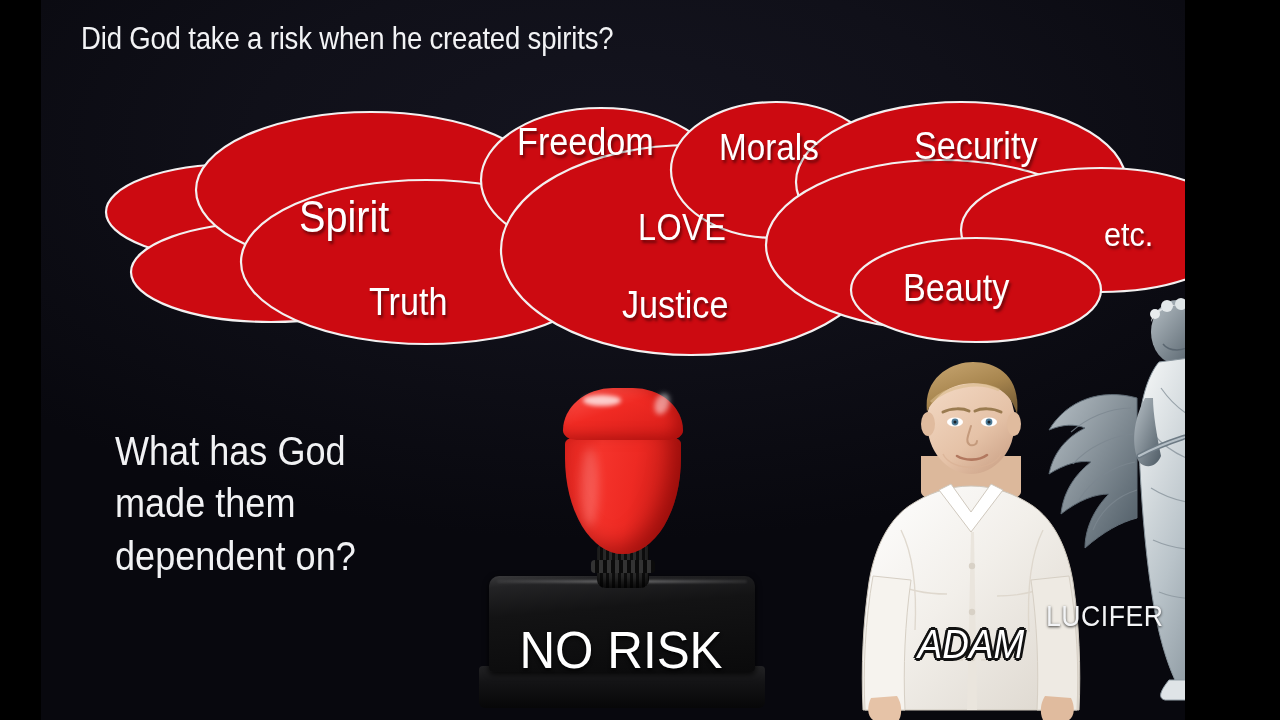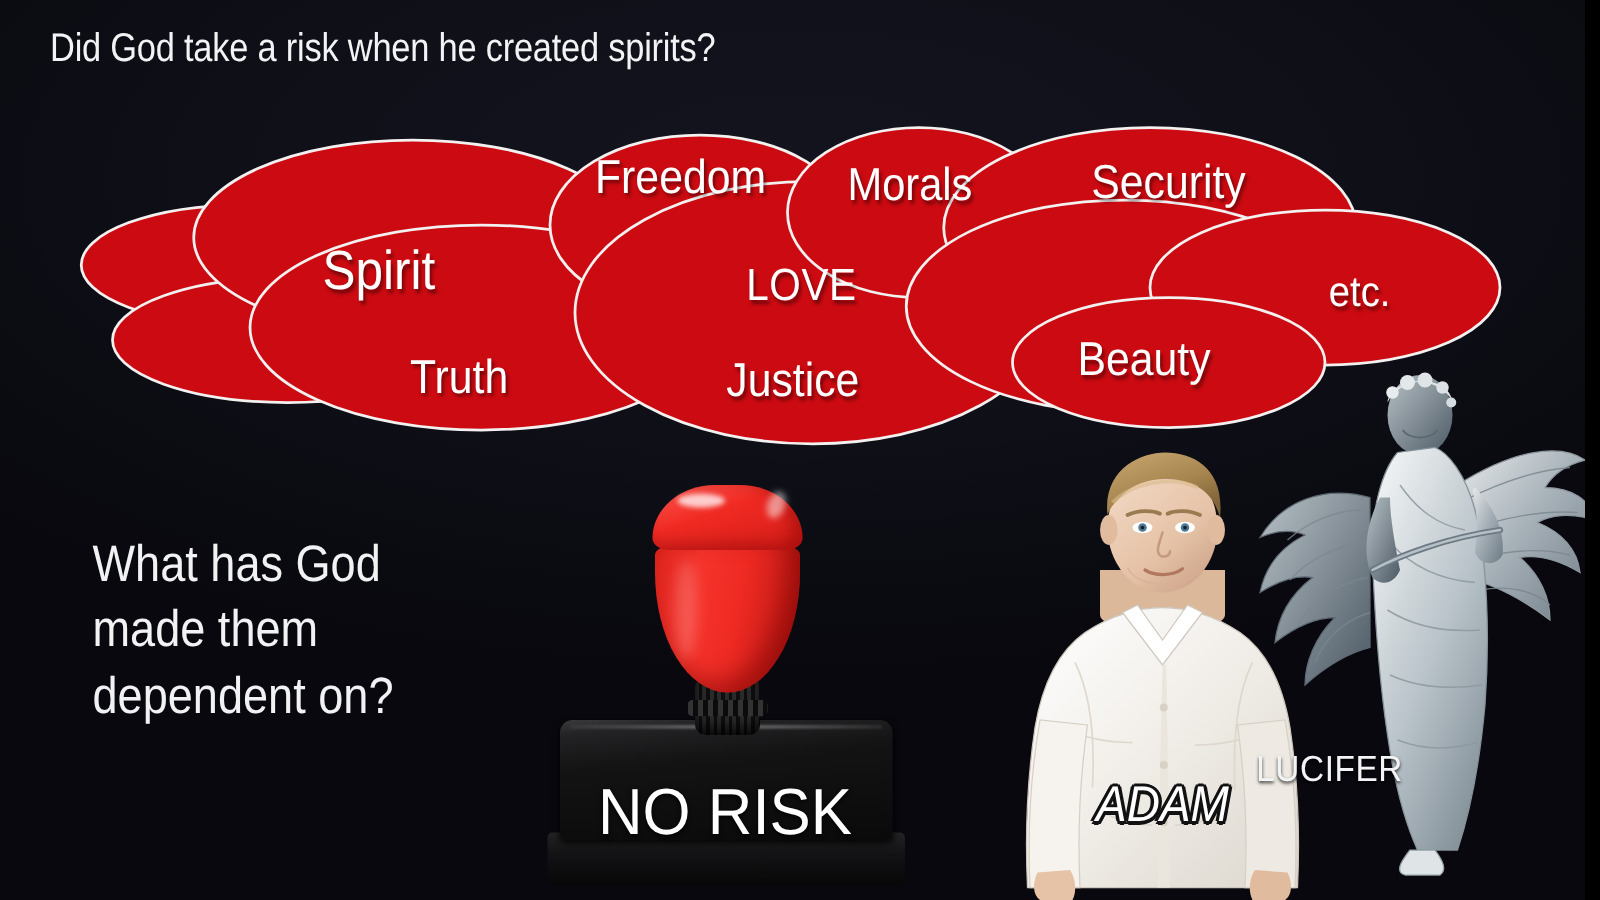--- a/index.html
+++ b/index.html
@@ -5,26 +5,27 @@
   html, body {
     margin: 0;
     padding: 0;
     background: #000;
   }
   body {
     font-family: "Liberation Sans", sans-serif;
   }
   #slide {
     position: relative;
-    width: 1268px;
+    width: 1144px;
     height: 720px;
     overflow: hidden;
     background:
       radial-gradient(ellipse 70% 55% at 50% 20%, #14141f 0%, #101019 45%, #08080e 100%),
       #0a0a11;
+    margin-left: 41px;
   }
 
   
   .title {
     position: absolute;
     left: 40px;
     top: 20px;
     font-size: 32px;
     line-height: 1.15;
     color: #f2f3f5;

